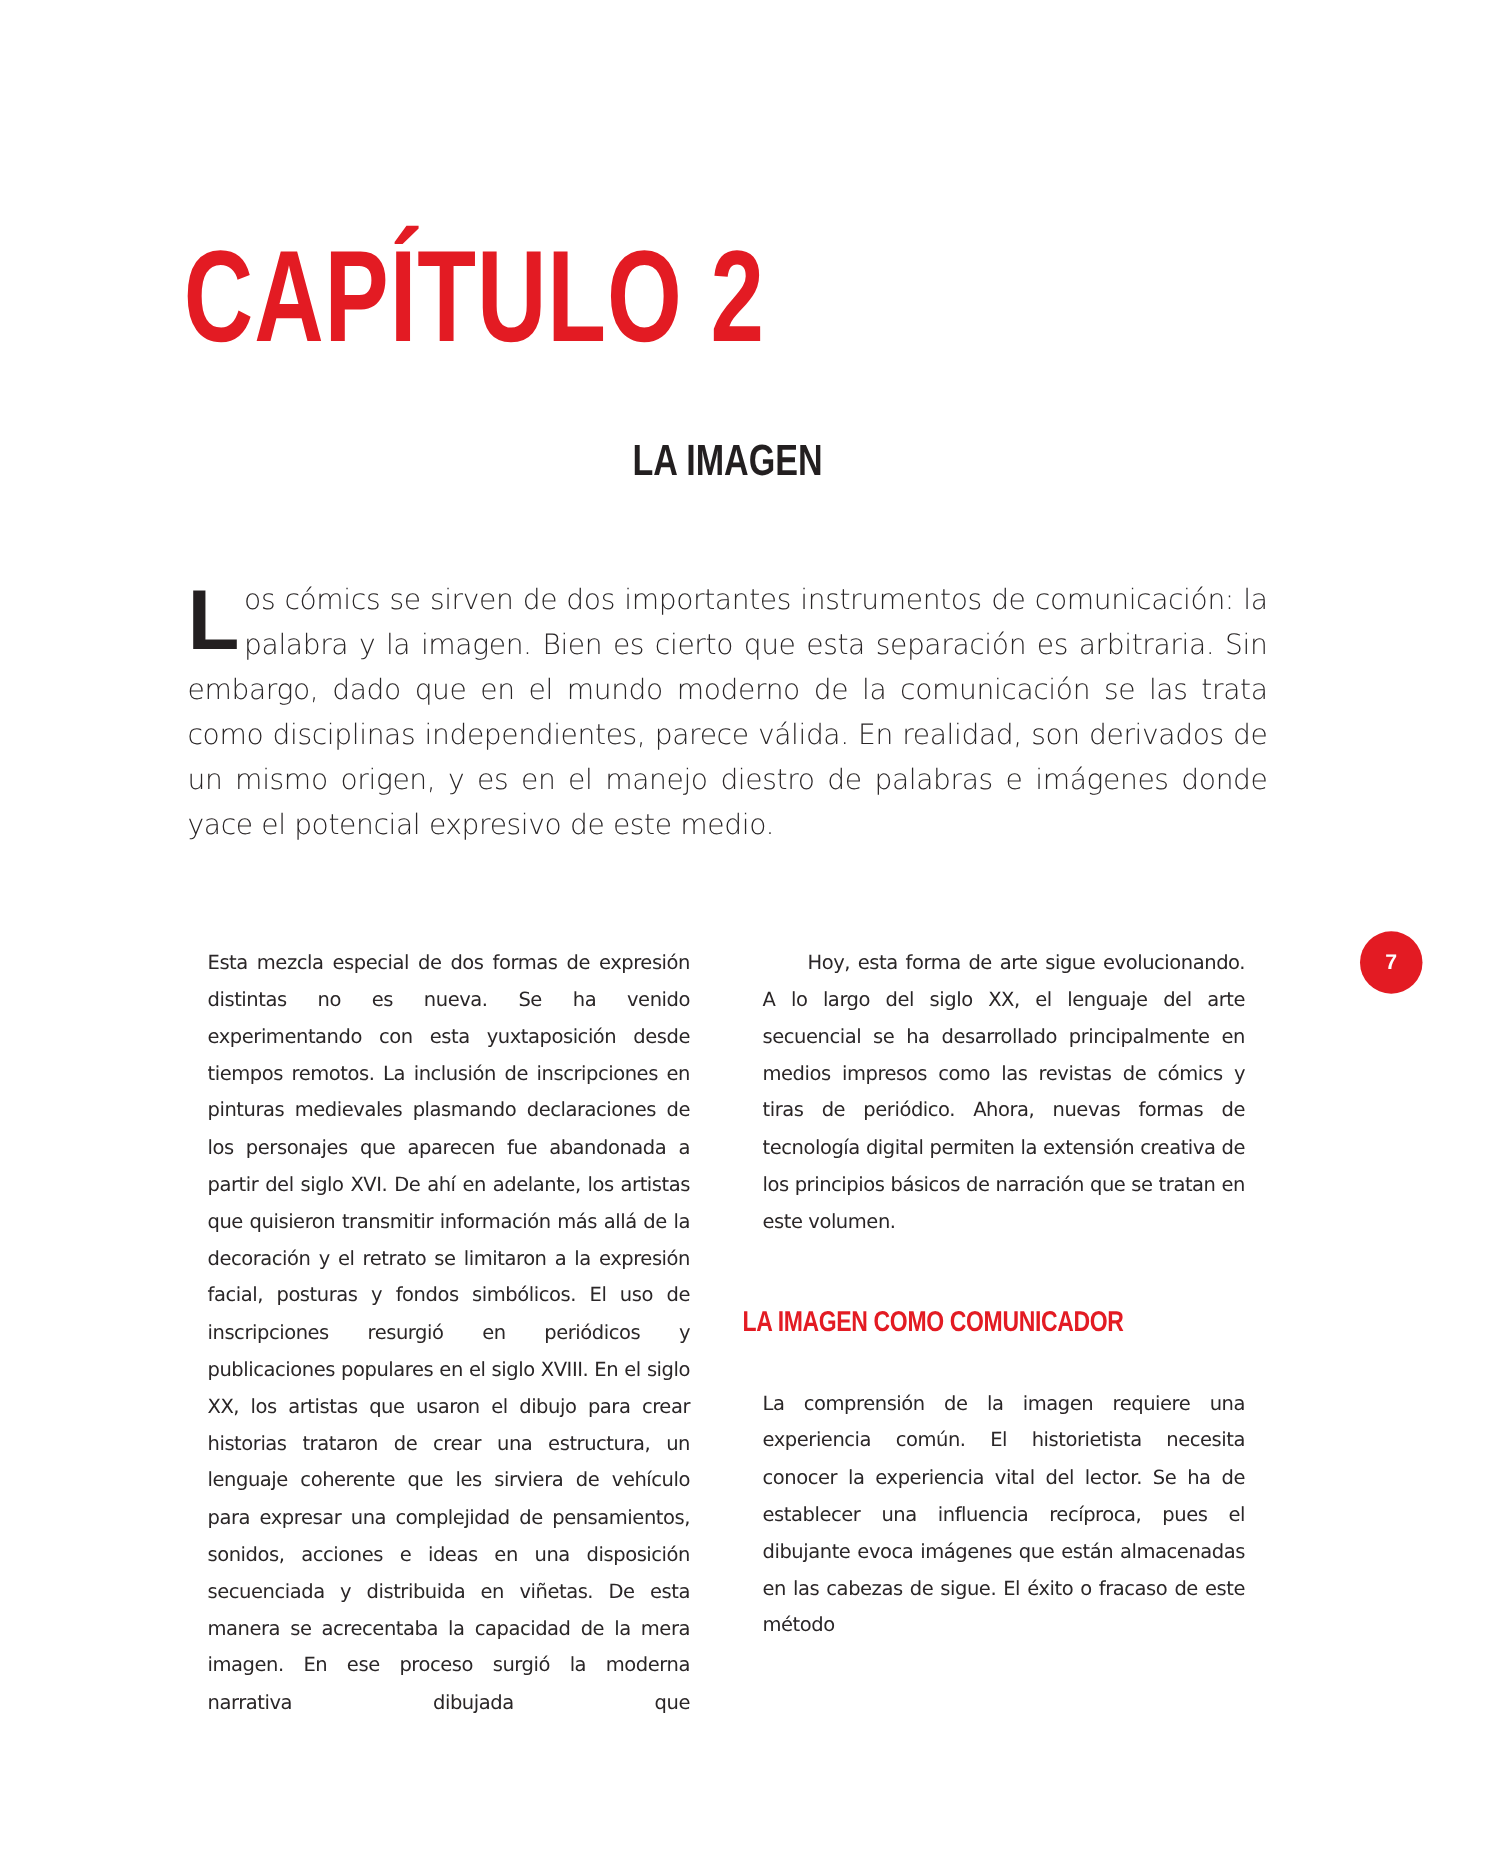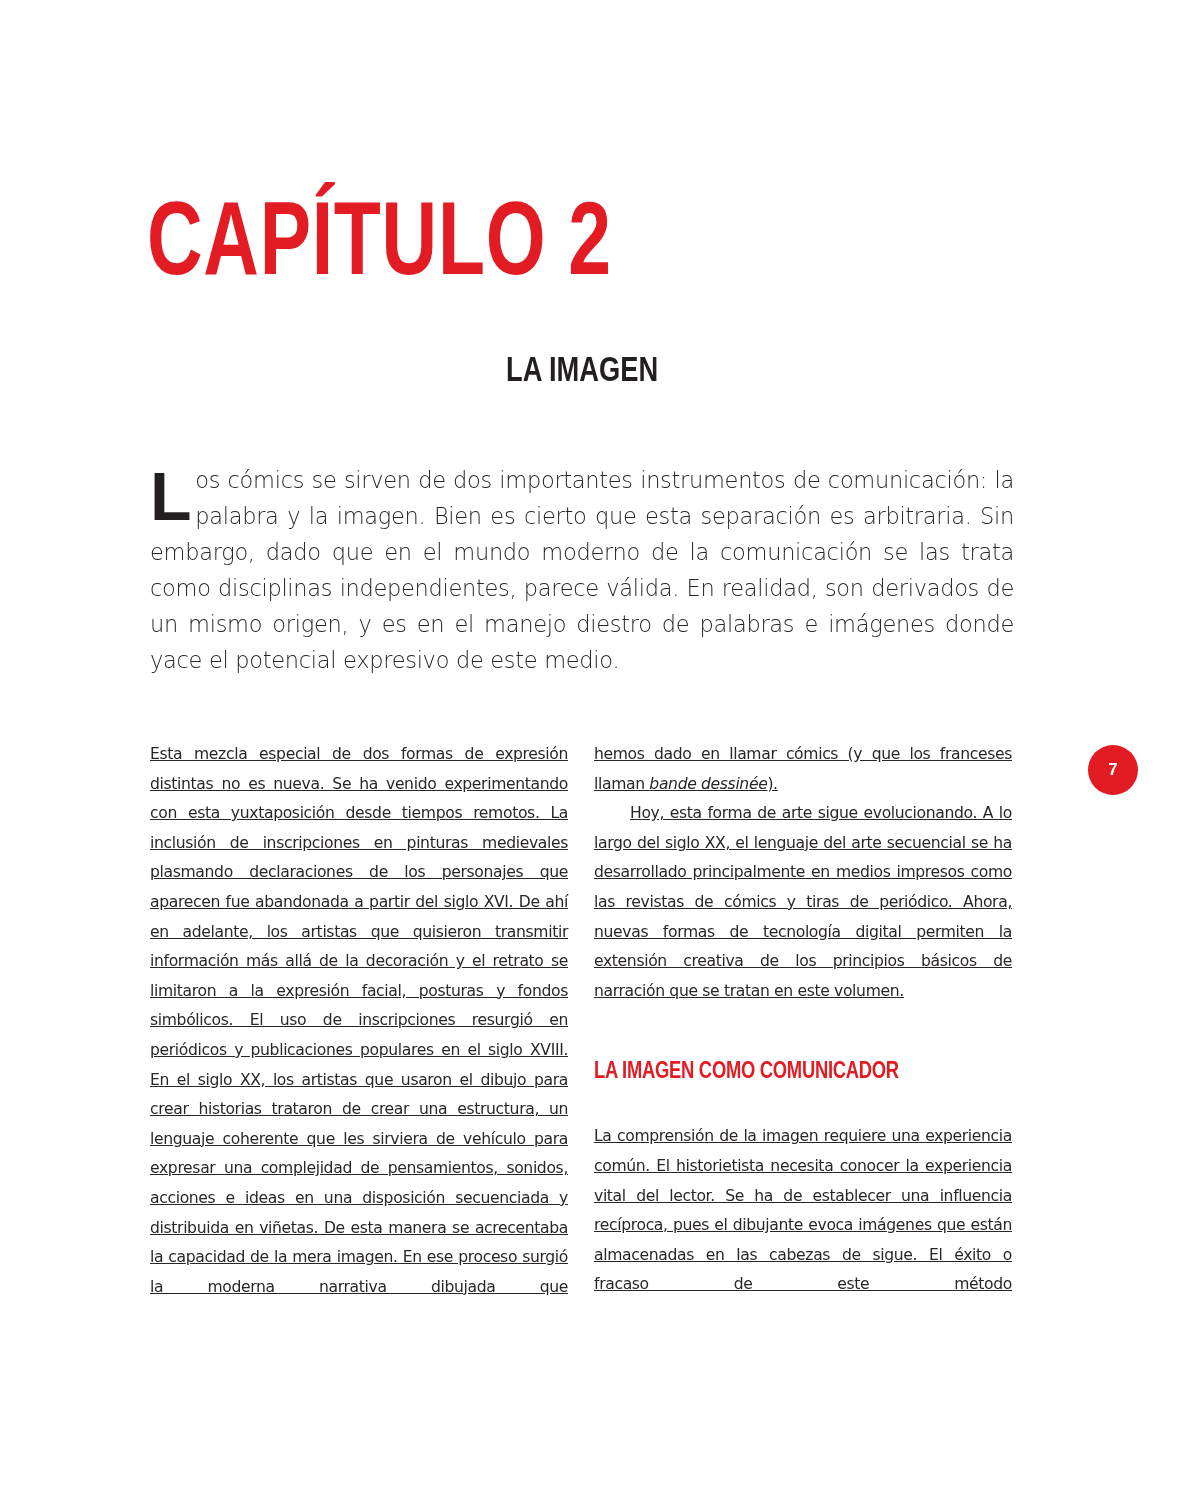--- a/index.html
+++ b/index.html
@@ -73,23 +73,22 @@
       width: 418px;
       font-family: "DejaVu Sans", sans-serif;
       font-size: 15.6px;
       line-height: 29.6px;
       color: #2a2627;
       letter-spacing: -0.35px;
     }
     .col-left { left: 150px; }
     .col-right { left: 594px; }
     .col p {
-      margin: 0;
+      margin: 16px;
       text-align: justify;
-      text-decoration: underline;
     }
     .col p.indent { text-indent: 36px; }
     .col p.last-justify { text-align-last: justify; }
     .section-heading {
       margin: 50px 0 38px 0;
       font-family: "Liberation Sans", sans-serif;
       font-weight: 700;
       font-size: 23px;
       line-height: 28px;
       color: #e31b23;
@@ -120,19 +119,18 @@
 
 <h2 class="chapter-subtitle">LA IMAGEN</h2>
 
 <p class="intro"><span class="dropcap">L</span><span>os cómics se sirven de dos importantes instrumentos de comunicación: la palabra y la imagen. Bien es cierto que esta separación es arbitraria. Sin embargo, dado que en el mundo moderno de la comunicación se las trata como disciplinas independientes, parece válida. En realidad, son derivados de un mismo origen, y es en el manejo diestro de palabras e imágenes donde yace el potencial expresivo de este medio.</span></p>
 
 <div class="col col-left">
   <p class="last-justify">Esta mezcla especial de dos formas de expresión distintas no es nueva. Se ha venido experimentando con esta yuxtaposición desde tiempos remotos. La inclusión de inscripciones en pinturas medievales plasmando declaraciones de los personajes que aparecen fue abandonada a partir del siglo XVI. De ahí en adelante, los artistas que quisieron transmitir información más allá de la decoración y el retrato se limitaron a la expresión facial, posturas y fondos simbólicos. El uso de inscripciones resurgió en periódicos y publicaciones populares en el siglo XVIII. En el siglo XX, los artistas que usaron el dibujo para crear historias trataron de crear una estructura, un lenguaje coherente que les sirviera de vehículo para expresar una complejidad de pensamientos, sonidos, acciones e ideas en una disposición secuenciada y distribuida en viñetas. De esta manera se acrecentaba la capacidad de la mera imagen. En ese proceso surgió la moderna narrativa dibujada que</p>
 </div>
 
 <div class="col col-right">
-  <p><span>hemos dado en llamar cómics (y que los franceses llaman </span><em>bande dessinée</em><span>).</span></p>
   <p class="indent">Hoy, esta forma de arte sigue evolucionando. A lo largo del siglo XX, el lenguaje del arte secuencial se ha desarrollado principalmente en medios impresos como las revistas de cómics y tiras de periódico. Ahora, nuevas formas de tecnología digital permiten la extensión creativa de los principios básicos de narración que se tratan en este volumen.</p>
   <h3 class="section-heading">LA IMAGEN COMO COMUNICADOR</h3>
   <p class="last-justify">La comprensión de la imagen requiere una experiencia común. El historietista necesita conocer la experiencia vital del lector. Se ha de establecer una influencia recíproca, pues el dibujante evoca imágenes que están almacenadas en las cabezas de sigue. El éxito o fracaso de este método</p>
 </div>
 
 <div class="page-number">7</div>
 
 </body></html>

